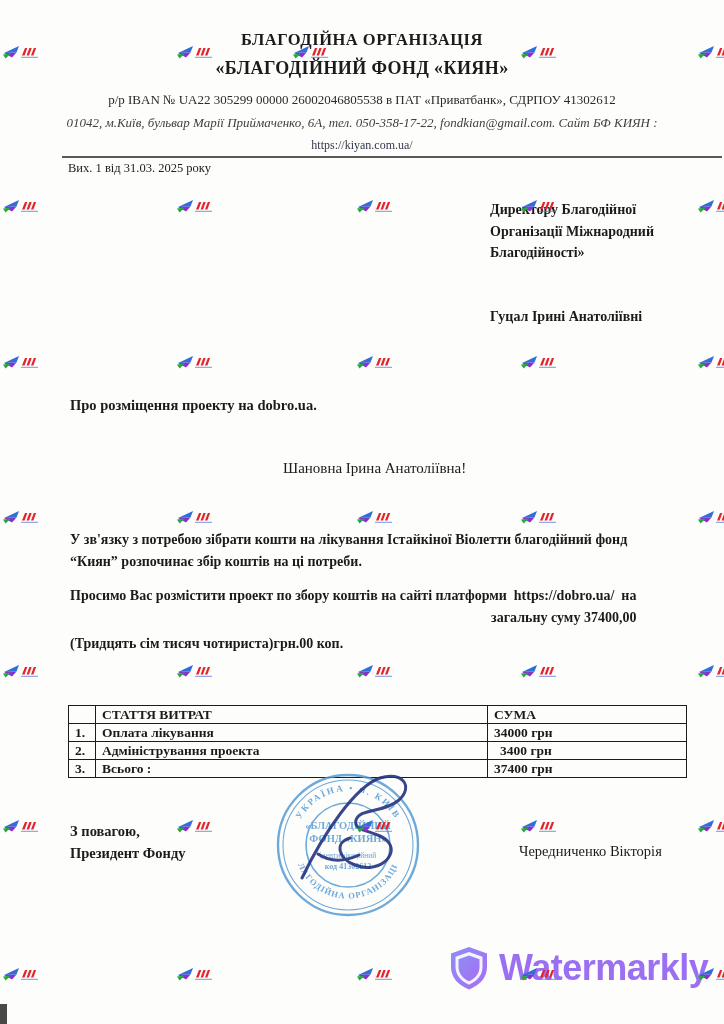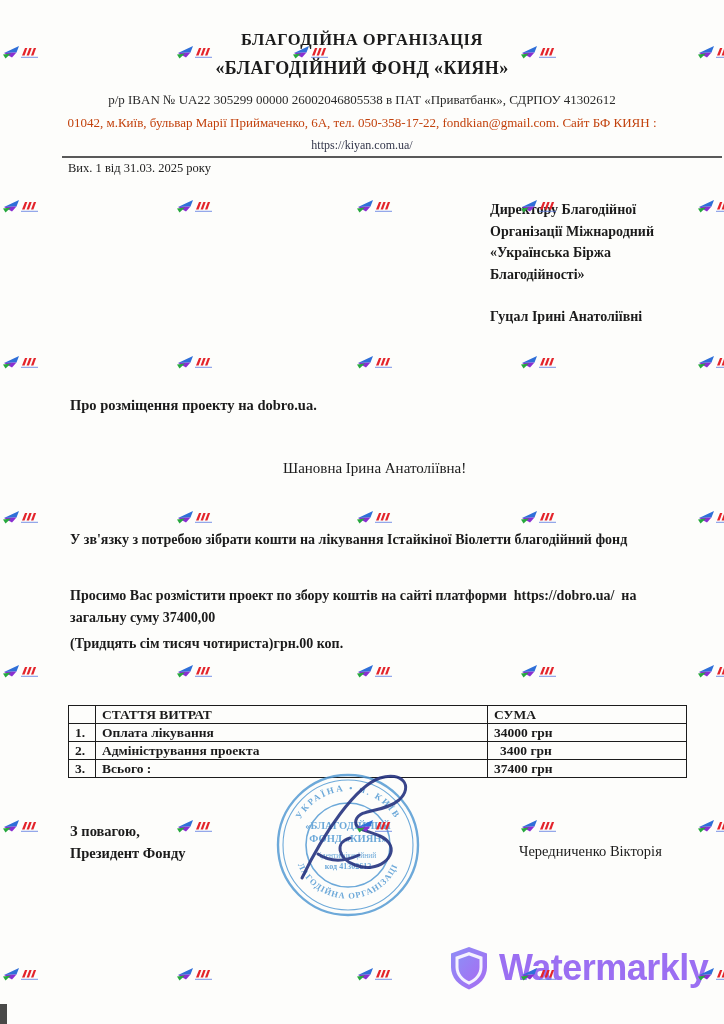--- a/index.html
+++ b/index.html
@@ -14,35 +14,35 @@
   }
   .abs { position:absolute; }
   .ctr { left:0; width:724px; text-align:center; }
   .b { font-weight:bold; }
   .line { white-space:pre; }
 
   
   .org-type  { top:30px;  font-size:16.5px; letter-spacing:.5px; }
   .org-name  { top:58px;  font-size:18px;   letter-spacing:.4px; }
   .bank-line { top:92px;  font-size:13px; color:#2a2a2a; }
-  .addr-line { top:115px; font-size:13px; color:#c2410c; }
+  .addr-line { top:115px; font-size:13px; color:#404040;font-style:italic; }
   .site-line { top:138px; font-size:12px; color:#33364a; }
   .head-rule { top:156px; left:62px; width:660px; height:2px; background:#3c3c3c; opacity:.85; }
   .ref-line  { top:161px; left:68px; font-size:12.5px; color:#222; }
 
   
   .addressee { top:199px; left:490px; font-size:14px; font-weight:bold; line-height:21.5px; }
   .addressee-name { top:309px; left:490px; font-size:14px; font-weight:bold; }
 
   
   .subject    { top:397px; left:70px; font-size:14.5px; font-weight:bold; }
   .salutation { top:460px; left:283px; font-size:15px; font-weight:normal; }
   .para { left:70px; font-size:14px; font-weight:bold; line-height:22px; }
   .p1 { top:529px; }
-  .p2 { top:585px; }
+  .p2 { top:585px;text-align:right; }
   .p3 { top:633px; }
 
   
   table.costs {
     position:absolute; top:705px; left:68px; width:618px;
     border-collapse:collapse; table-layout:fixed;
     font-size:13.5px; font-weight:bold; font-family:"Liberation Serif", serif;
   }
   table.costs td {
     border:1.6px solid #1c1c1c;
@@ -83,30 +83,30 @@
 <div class="abs ctr b org-name">«БЛАГОДІЙНИЙ ФОНД «КИЯН»</div>
 <div class="abs ctr bank-line">р/р IBAN № UA22 305299 00000 26002046805538  в ПАТ «Приватбанк», СДРПОУ 41302612</div>
 <div class="abs ctr addr-line">01042, м.Київ, бульвар Марії Приймаченко, 6А, тел. 050-358-17-22, fondkian@gmail.com. Сайт БФ КИЯН :</div>
 <div class="abs ctr site-line">https://kiyan.com.ua/</div>
 <div class="abs head-rule"></div>
 <div class="abs ref-line">Вих. 1  від 31.03. 2025 року</div>
 
 <div class="abs addressee">
   <div class="line">Директору Благодійної</div>
   <div class="line">Організації Міжнародний</div>
-  <div class="line">«Українська Біржа</div>
   <div class="line">Благодійності»</div>
 </div>
 <div class="abs addressee-name">Гуцал Ірині Анатоліївні</div>
 
 <div class="abs subject">Про розміщення проекту на dobro.ua.</div>
 <div class="abs salutation">Шановна Ірина Анатоліївна!</div>
 
 <div class="abs para p1">
   <div class="line">У зв'язку з потребою зібрати кошти на лікування Істайкіної Віолетти благодійний фонд</div>
+  <div class="line">“Киян” розпочинає збір коштів на ці потреби.</div>
 </div>
 <div class="abs para p2">
   <div class="line">Просимо Вас розмістити проект по збору коштів на сайті платформи  https://dobro.ua/  на</div>
   <div class="line">загальну суму 37400,00</div>
 </div>
 <div class="abs para p3">
   <div class="line">(Тридцять сім тисяч чотириста)грн.00 коп.</div>
 </div>
 
 <table class="costs">

